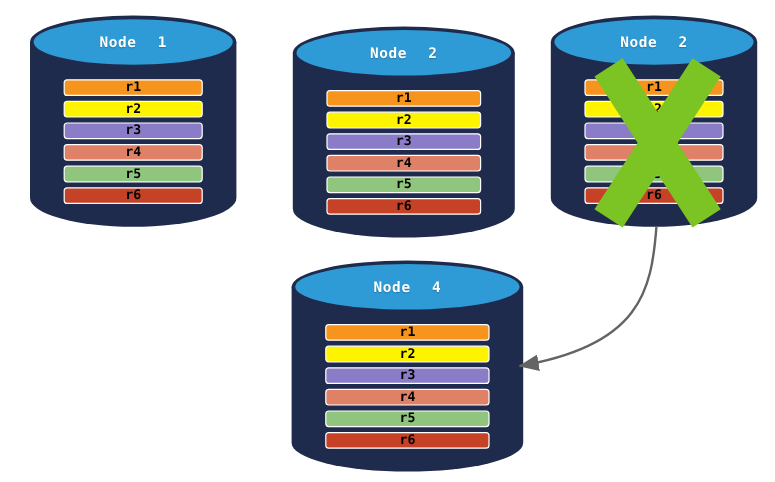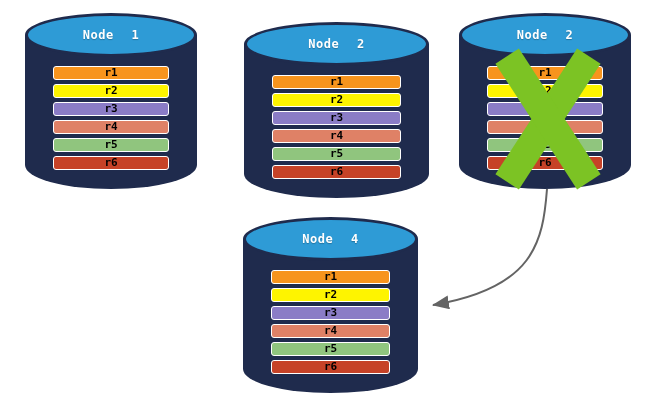--- a/index.html
+++ b/index.html
@@ -9,21 +9,21 @@
     font-family:"DejaVu Sans Mono","Liberation Mono",monospace;
     position:relative;overflow:hidden;
   }
   .stage{position:absolute;left:0;top:0;width:646px;height:402px;}
 
   
   .cylinder{position:absolute;width:172px;height:176px;}
   .pos-n1{left:25px;top:13px;}
   .pos-n2{left:244px;top:22px;padding-left:13px;}
   .pos-n3{left:459px;top:13px;}
-  .pos-n4{left:243px;top:217px;width:175px;}
+  .pos-n4{left:243px;top:217px;width:193px;}
 
   .cyl-body{
     position:absolute;left:0;right:0;top:22px;bottom:0;
     background:var(--body,#1F2B4D);
     border-radius:0 0 50% 50% / 0 0 24px 24px;
   }
   .cyl-top{
     position:absolute;left:0;right:0;top:0;height:44px;
     background:var(--top,#2E9BD6);
     border:3px solid var(--body,#1F2B4D);

